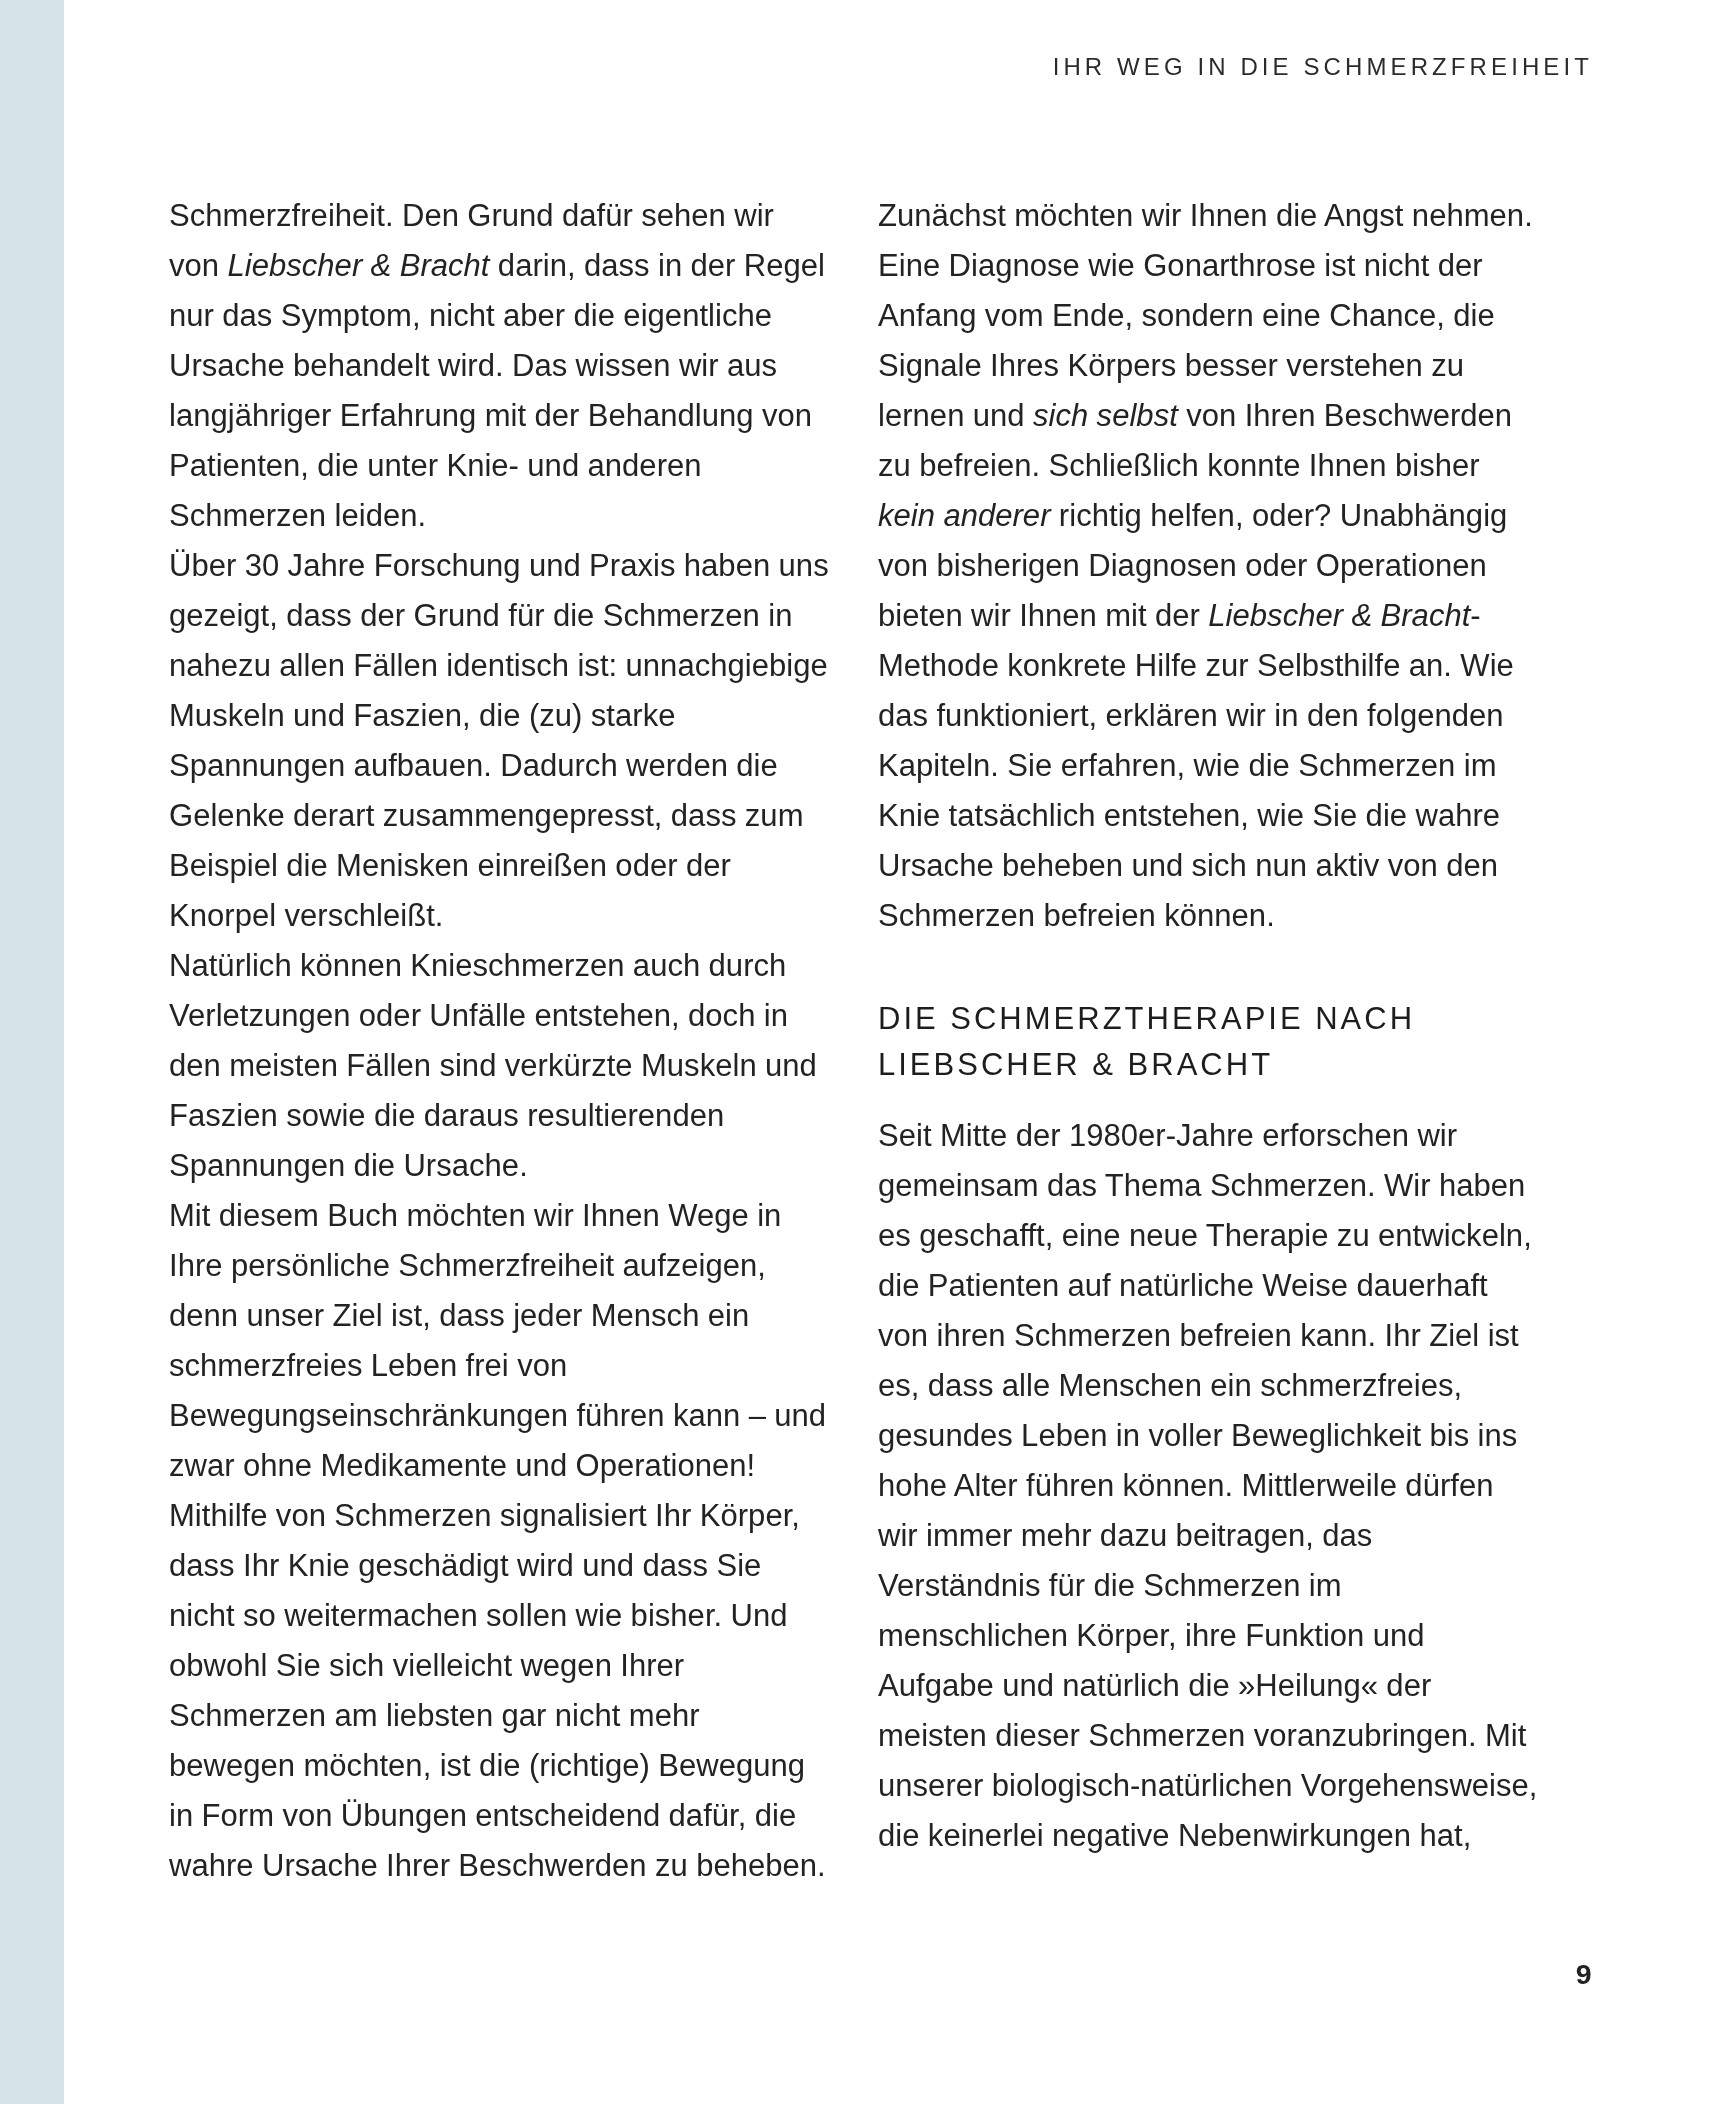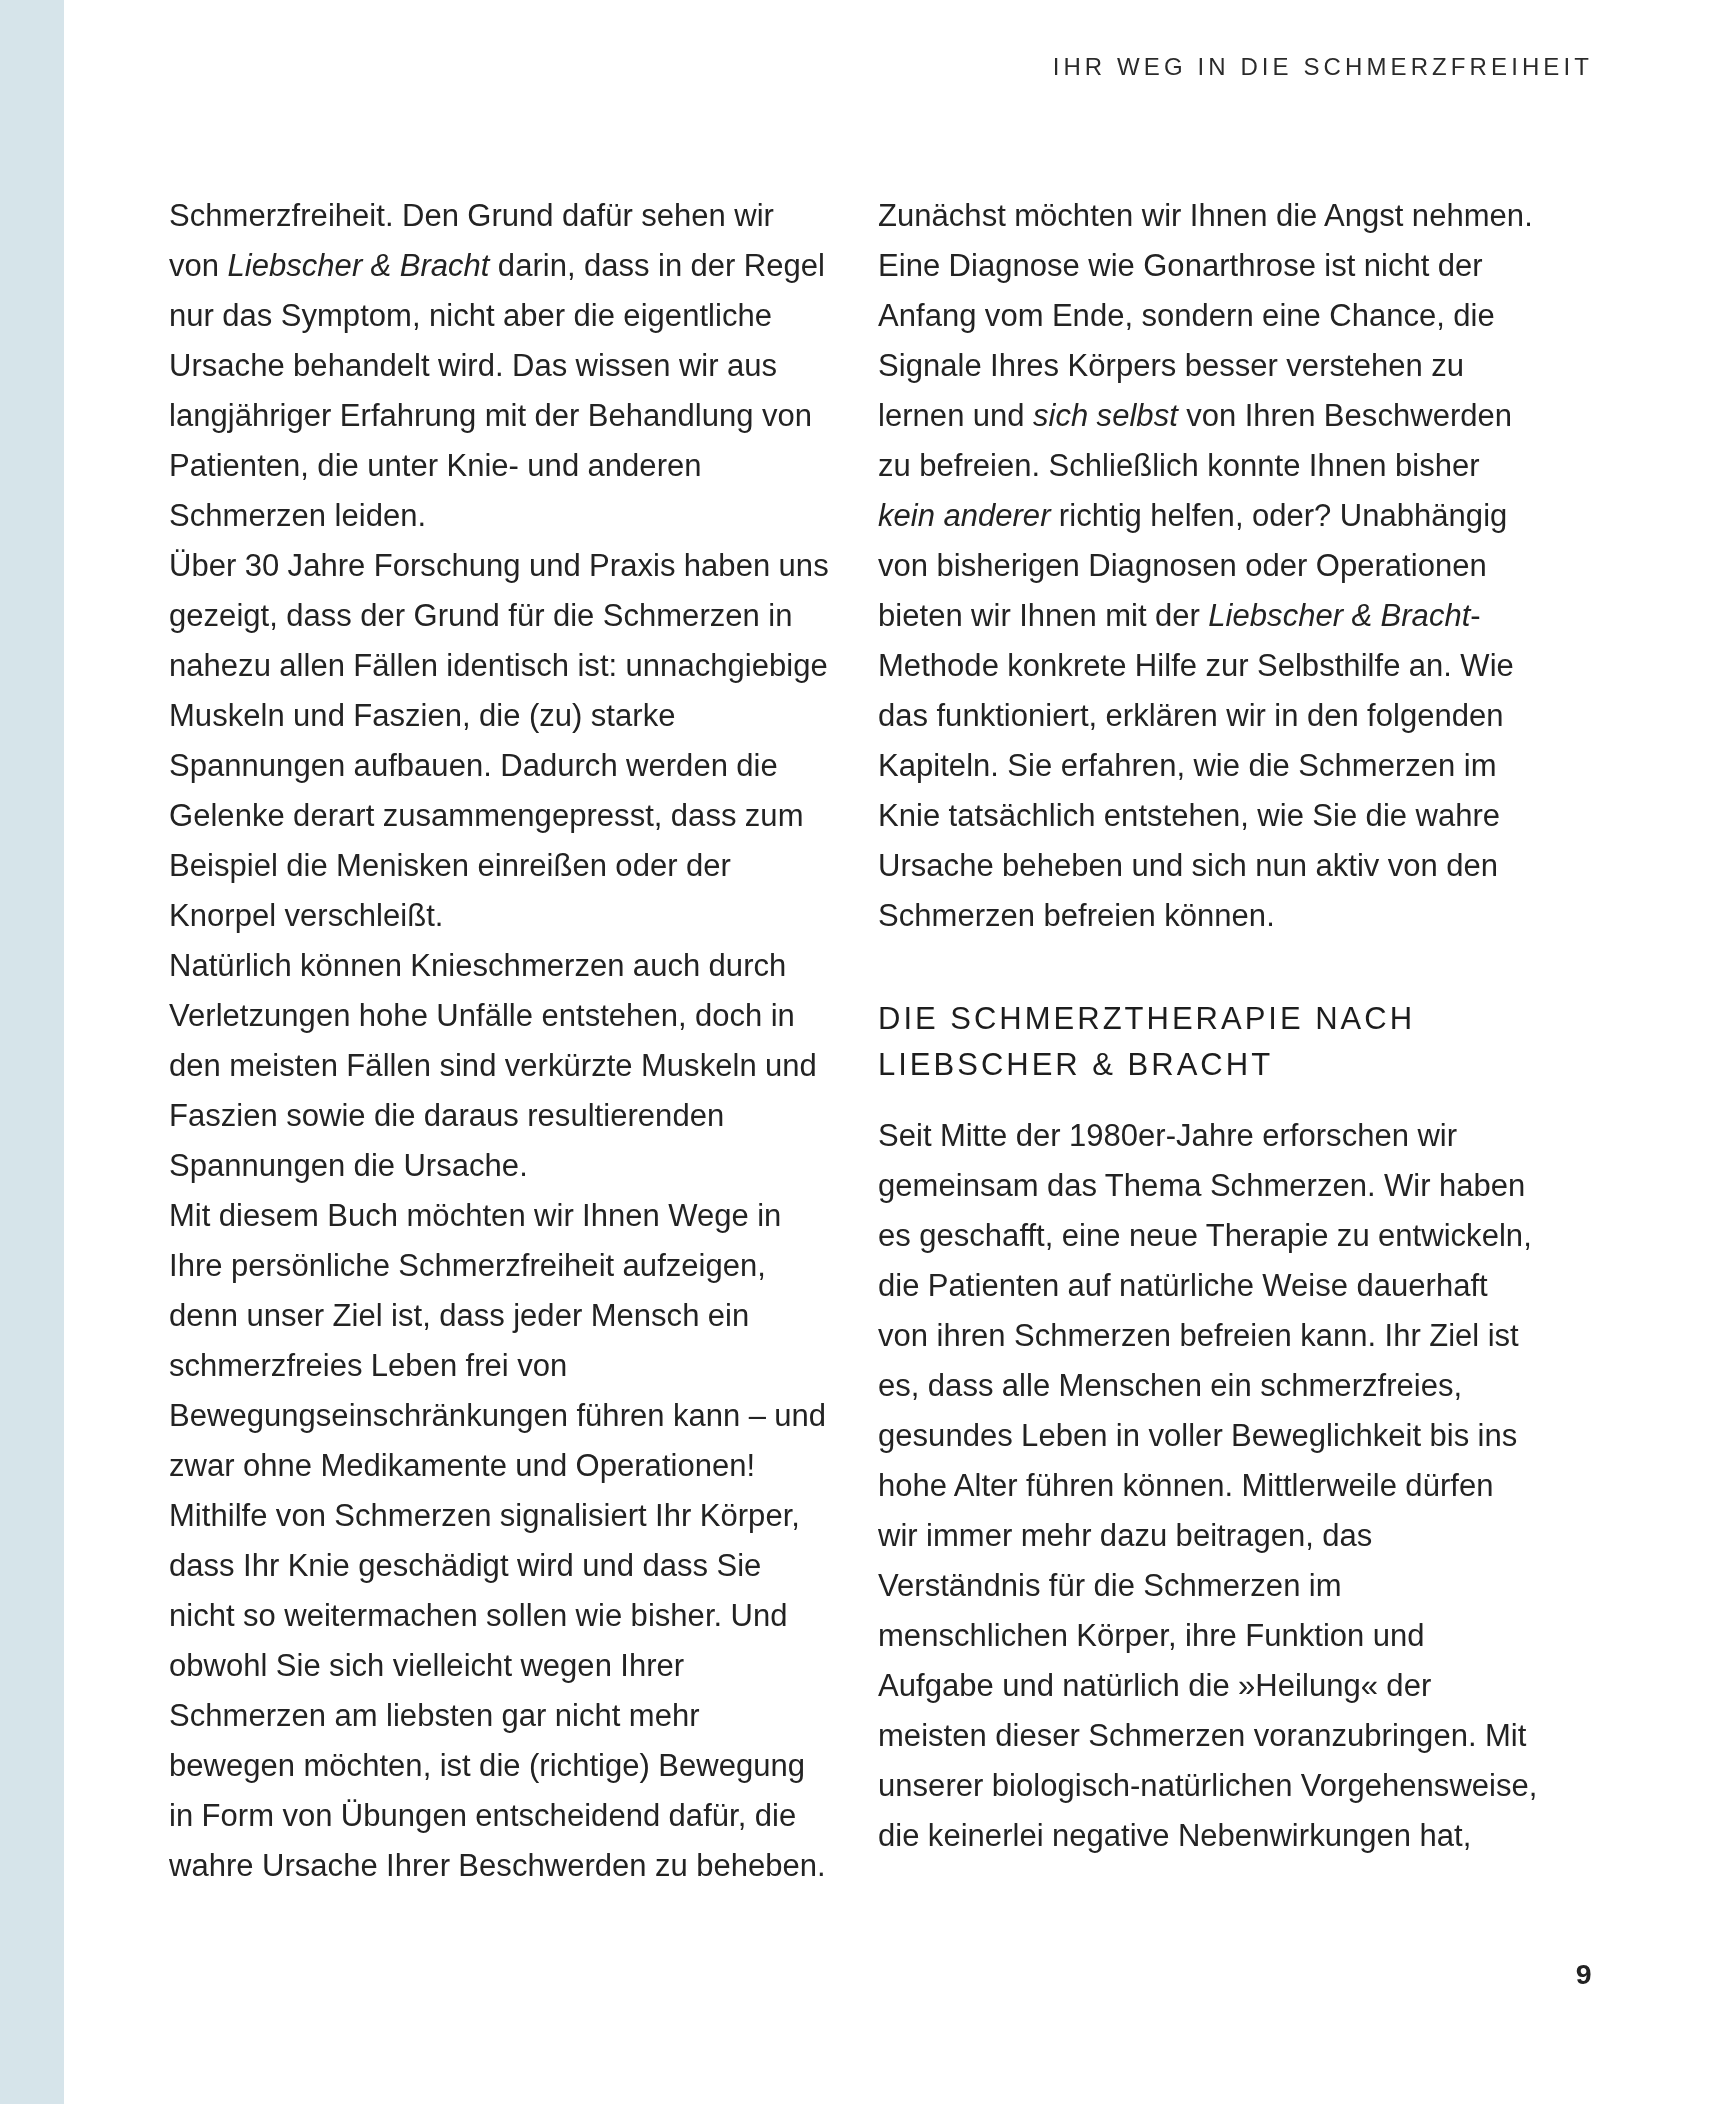--- a/index.html
+++ b/index.html
@@ -94,21 +94,21 @@
   <div class="edge-band"></div>
 
   <div class="running-head">IHR WEG IN DIE SCHMERZFREIHEIT</div>
 
   <div class="columns">
 
     <div class="col">
       <div>
           <p class="body-par"><span>Schmerzfreiheit. Den Grund dafür sehen wir von </span><i>Liebscher &amp; Bracht</i><span> darin, dass in der Regel nur das Symptom, nicht aber die eigentliche Ursache behandelt wird. Das wissen wir aus langjähriger Erfahrung mit der Behandlung von Patienten, die unter Knie- und anderen Schmerzen leiden.</span></p>
           <p class="body-par"><span>Über 30 Jahre Forschung und Praxis haben uns gezeigt, dass der Grund für die Schmerzen in nahezu allen Fällen identisch ist: unnachgiebige Muskeln und Faszien, die (zu) starke Spannungen aufbauen. Dadurch werden die Gelenke derart zusammengepresst, dass zum Beispiel die Menisken einreißen oder der Knorpel verschleißt.</span></p>
-          <p class="body-par"><span>Natürlich können Knieschmerzen auch durch Verletzungen hohe Unfälle entstehen, doch in den meisten Fällen sind verkürzte Muskeln und Faszien sowie die daraus resultierenden Spannungen die Ursache.</span></p>
+          <p class="body-par"><span>Natürlich können Knieschmerzen auch durch Verletzungen oder Unfälle entstehen, doch in den meisten Fällen sind verkürzte Muskeln und Faszien sowie die daraus resultierenden Spannungen die Ursache.</span></p>
           <p class="body-par"><span>Mit diesem Buch möchten wir Ihnen Wege in Ihre persönliche Schmerzfreiheit aufzeigen, denn unser Ziel ist, dass jeder Mensch ein schmerzfreies Leben frei von Bewegungseinschränkungen führen kann – und zwar ohne Medikamente und Operationen!</span></p>
           <p class="body-par"><span>Mithilfe von Schmerzen signalisiert Ihr Körper, dass Ihr Knie geschädigt wird und dass Sie nicht so weitermachen sollen wie bisher. Und obwohl Sie sich vielleicht wegen Ihrer Schmerzen am liebsten gar nicht mehr bewegen möchten, ist die (richtige) Bewegung in Form von Übungen entscheidend dafür, die wahre Ursache Ihrer Beschwerden zu beheben.</span></p>
         </div>
     </div>
 
     <div class="col">
       <div>
           <p class="body-par"><span>Zunächst möchten wir Ihnen die Angst nehmen. Eine Diagnose wie Gonarthrose ist nicht der Anfang vom Ende, sondern eine Chance, die Signale Ihres Körpers besser verstehen zu lernen und </span><i>sich selbst</i><span> von Ihren Beschwerden zu befreien. Schließlich konnte Ihnen bisher </span><i>kein anderer</i><span> richtig helfen, oder? Unabhängig von bisherigen Diagnosen oder Operationen bieten wir Ihnen mit der </span><i>Liebscher &amp; Bracht</i><span>-Methode konkrete Hilfe zur Selbsthilfe an. Wie das funktioniert, erklären wir in den folgenden Kapiteln. Sie erfahren, wie die Schmerzen im Knie tatsächlich entstehen, wie Sie die wahre Ursache beheben und sich nun aktiv von den Schmerzen befreien können.</span></p>
         </div>
 

